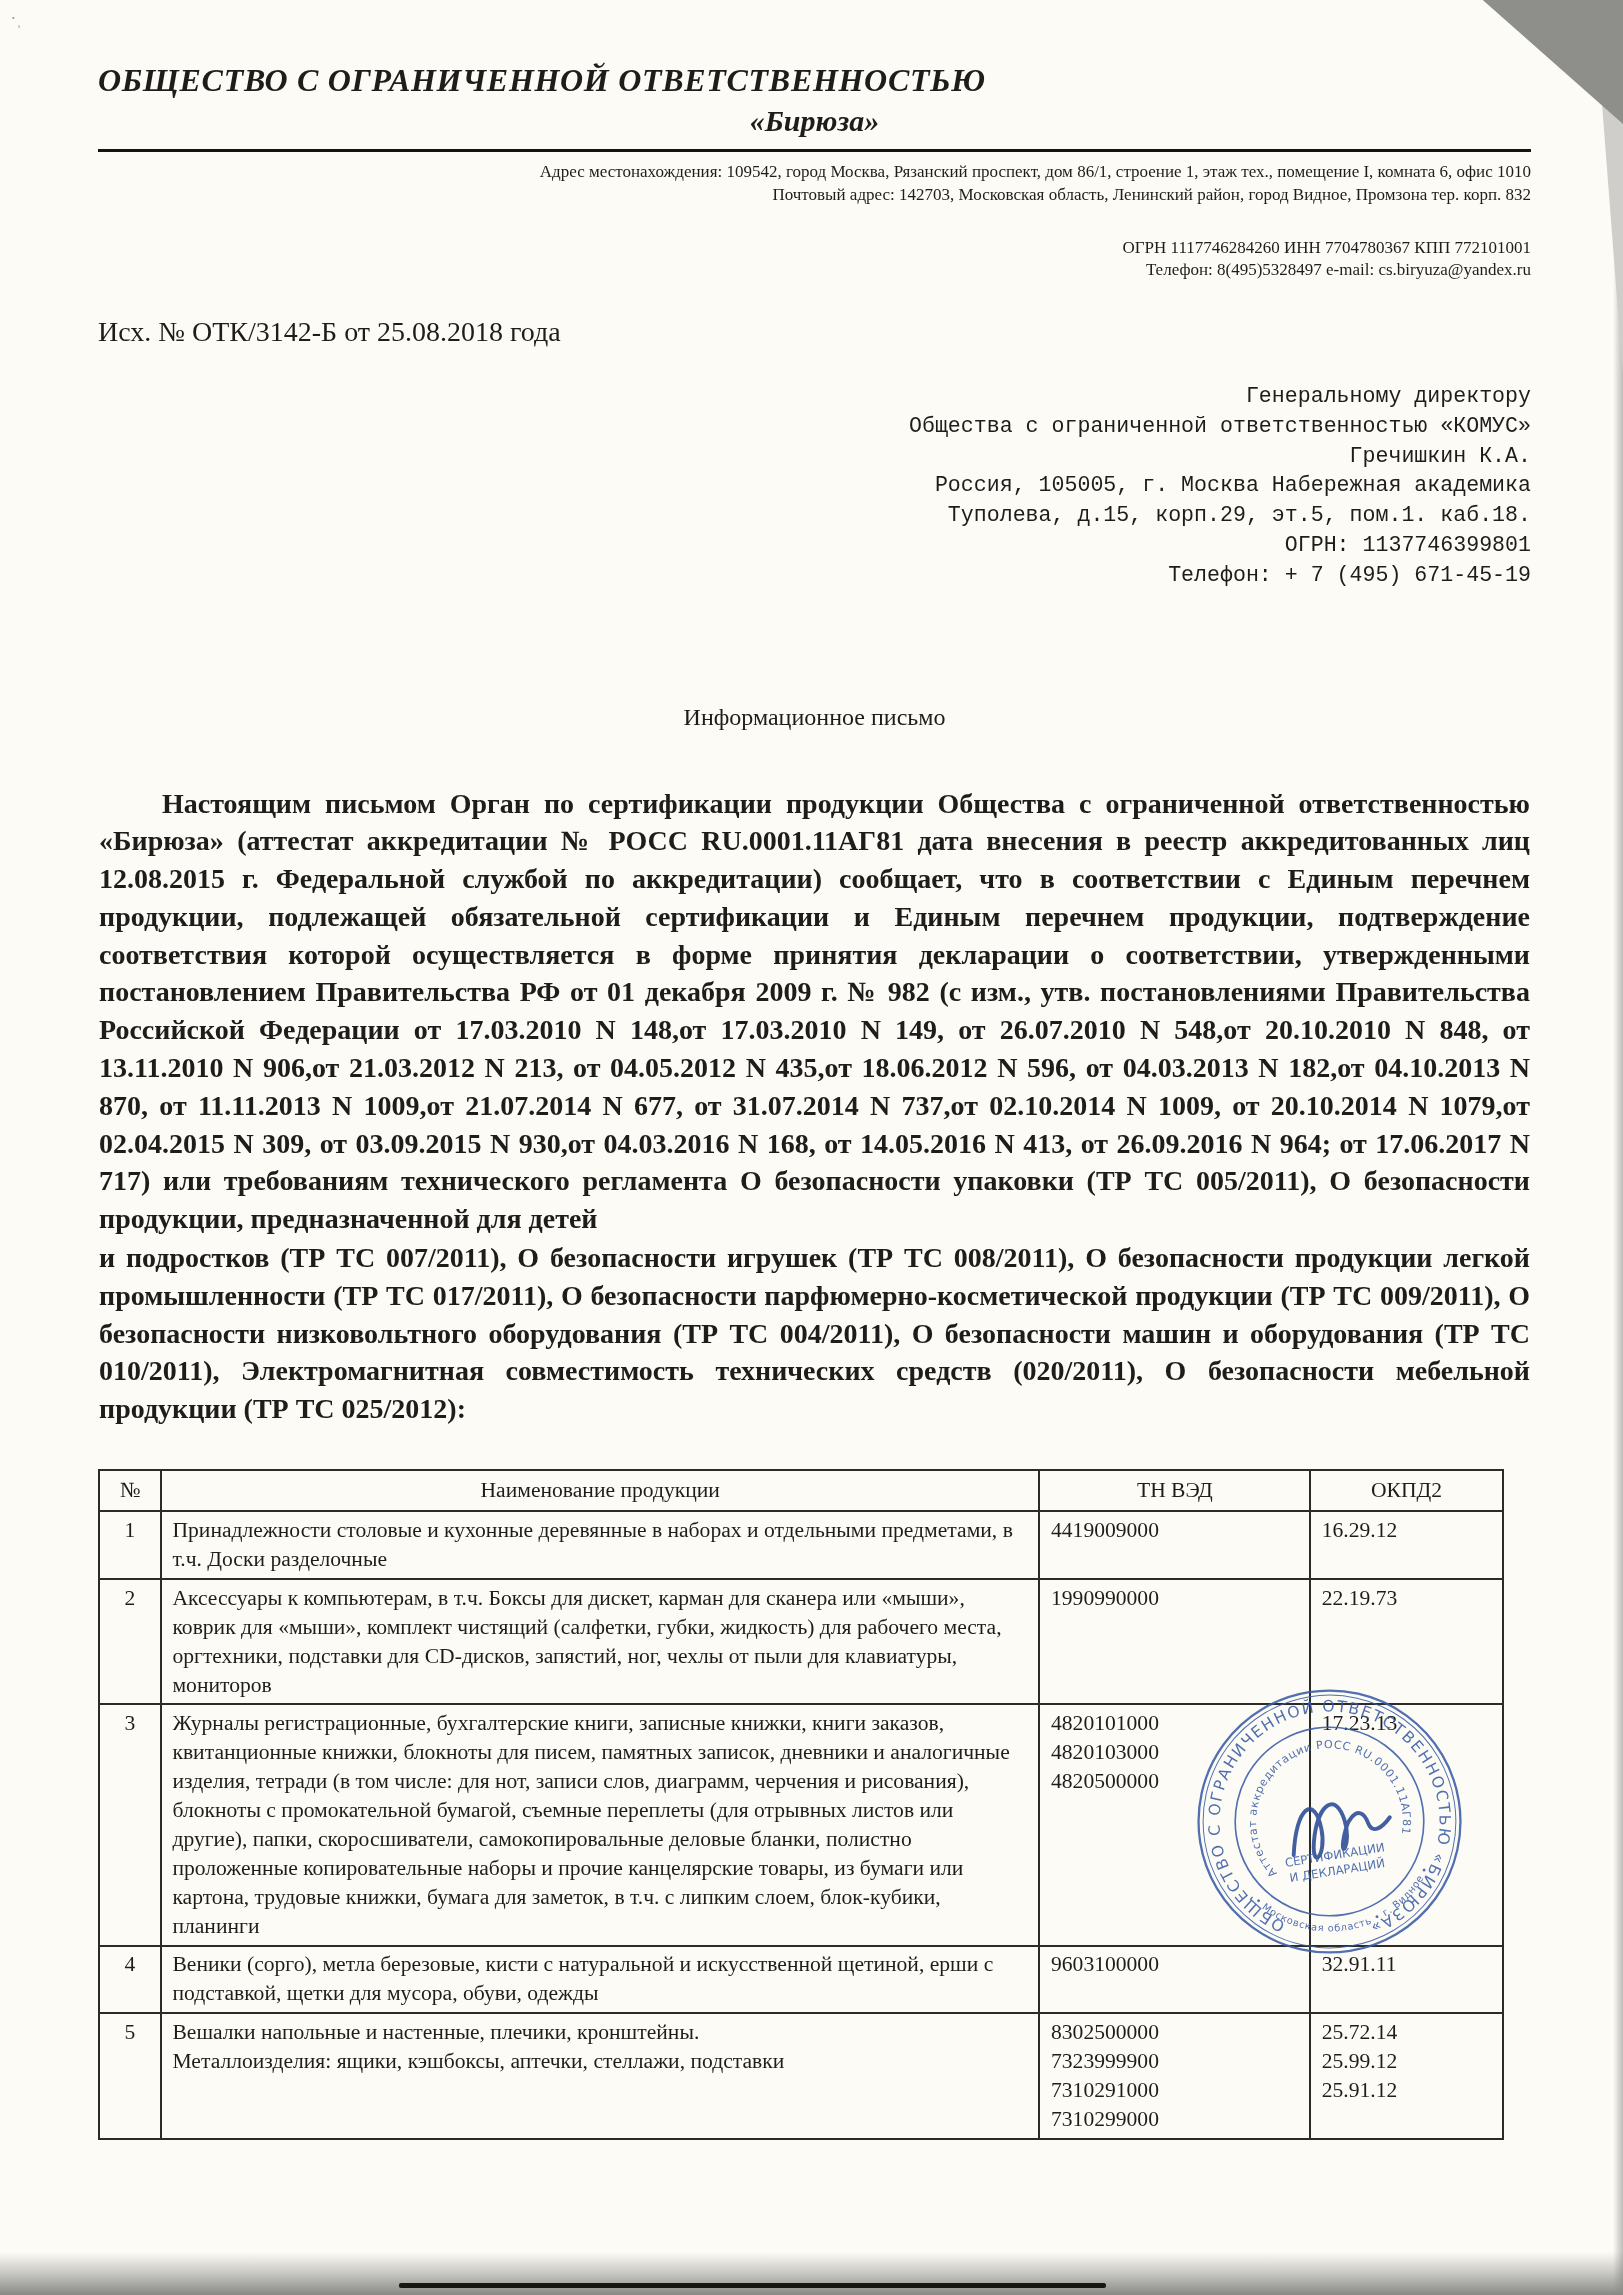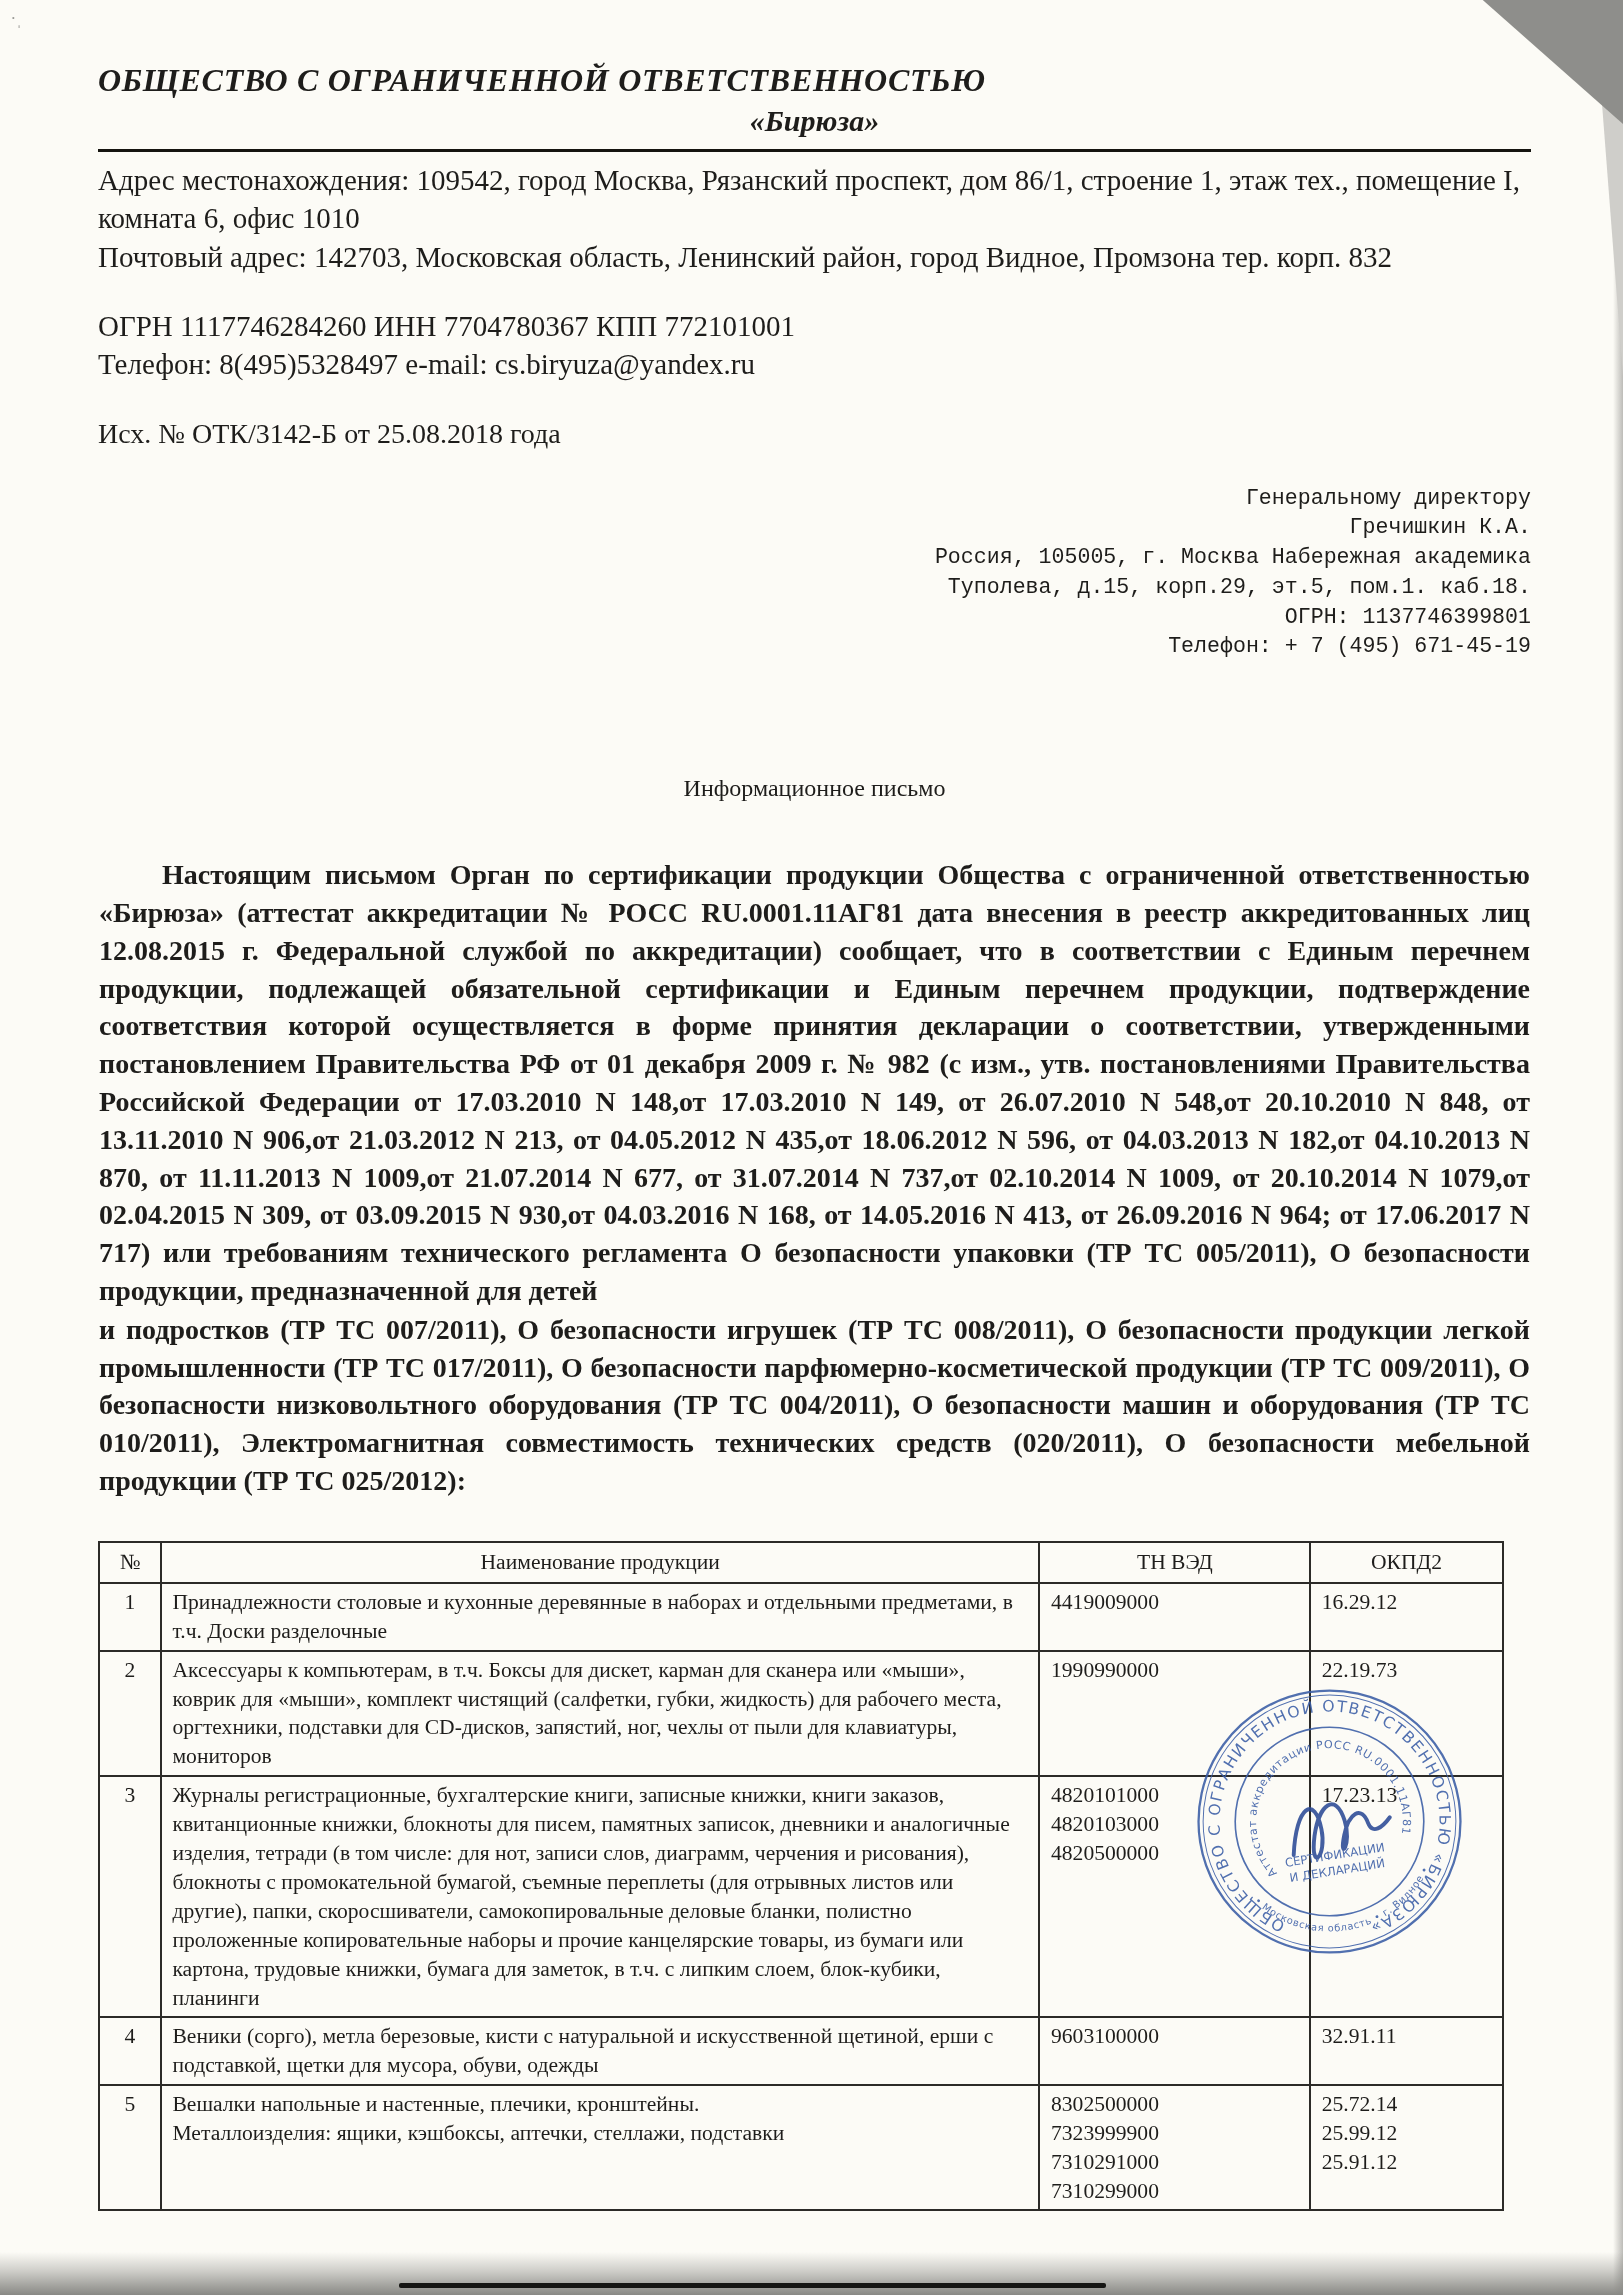--- a/index.html
+++ b/index.html
@@ -10,21 +10,21 @@
     overflow:hidden;
     font-family:"Liberation Serif", serif;
     color:#1e1d1b;
   }
   .content{position:absolute;left:98px;top:62px;width:1433px;}
 
   .company-caps{text-align:left;font-weight:bold;font-style:italic;font-size:32px;letter-spacing:0.7px;}
   .company-quoted{text-align:center;font-weight:bold;font-style:italic;font-size:30px;margin-top:5.2px;}
   .rule{height:3.3px;background:#15140f;margin-top:10.5px;}
 
-  .addr{text-align:left;font-size:29px;line-height:1.32;}
+  .addr{text-align:right;font-size:17px;line-height:1.32;}
   .addr-first{margin-top:9.2px;}
   .reg-block{margin-top:31px;}
 
   .ref-line{font-size:28px;margin-top:34px;}
 
   .recipient{ text-align:right;font-size:21.6px;line-height:1.38;margin-top:34px;font-family:Liberation Mono, monospace;}
 
   .subject{text-align:center;font-size:24px;margin-top:113px;}
 
   .body-par{font-size:28px;line-height:1.35;text-align:justify;margin:1px;font-weight:bold;}
@@ -101,20 +101,21 @@
 
     <div class="reg-block">
       <div class="addr">ОГРН 1117746284260 ИНН 7704780367 КПП 772101001</div>
       <div class="addr">Телефон: 8(495)5328497 e-mail: cs.biryuza@yandex.ru</div>
     </div>
 
     <div class="ref-line">Исх. № ОТК/3142-Б от 25.08.2018 года</div>
 
     <div class="recipient">
       <div>Генеральному директору</div>
+      <div>Общества с ограниченной ответственностью «КОМУС»</div>
       <div>Гречишкин К.А.</div>
       <div>Россия, 105005, г. Москва Набережная академика</div>
       <div>Туполева, д.15, корп.29, эт.5, пом.1. каб.18.</div>
       <div>ОГРН: 1137746399801</div>
       <div>Телефон: + 7 (495) 671-45-19</div>
     </div>
 
     <div class="subject">Информационное письмо</div>
 
     <p class="body-par first">Настоящим письмом Орган по сертификации продукции Общества с ограниченной ответственностью «Бирюза» (аттестат аккредитации № РОСС RU.0001.11АГ81 дата внесения в реестр аккредитованных лиц  12.08.2015 г. Федеральной службой по аккредитации) сообщает, что в соответствии с Единым перечнем продукции, подлежащей обязательной сертификации и Единым перечнем продукции, подтверждение соответствия которой осуществляется в форме принятия декларации о соответствии, утвержденными постановлением Правительства РФ от 01 декабря 2009 г. № 982 (с изм., утв. постановлениями Правительства Российской Федерации от 17.03.2010 N 148,от 17.03.2010 N 149, от 26.07.2010 N 548,от 20.10.2010 N 848, от 13.11.2010 N 906,от 21.03.2012 N 213, от 04.05.2012 N 435,от 18.06.2012 N 596, от 04.03.2013 N 182,от 04.10.2013 N 870, от 11.11.2013 N 1009,от 21.07.2014 N 677, от 31.07.2014 N 737,от 02.10.2014 N 1009, от 20.10.2014 N 1079,от 02.04.2015 N 309, от 03.09.2015 N 930,от 04.03.2016 N 168, от 14.05.2016 N 413, от 26.09.2016 N 964; от 17.06.2017 N 717) или требованиям технического регламента О безопасности упаковки (ТР ТС 005/2011), О безопасности продукции, предназначенной для детей</p>

